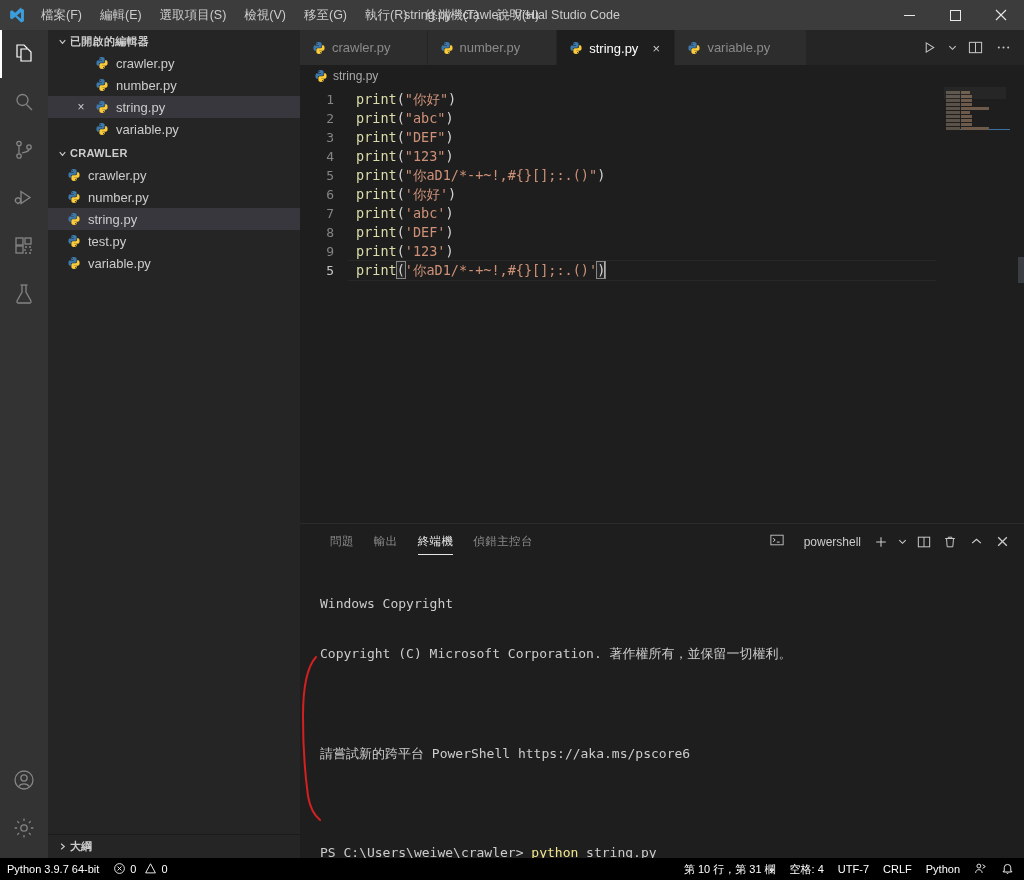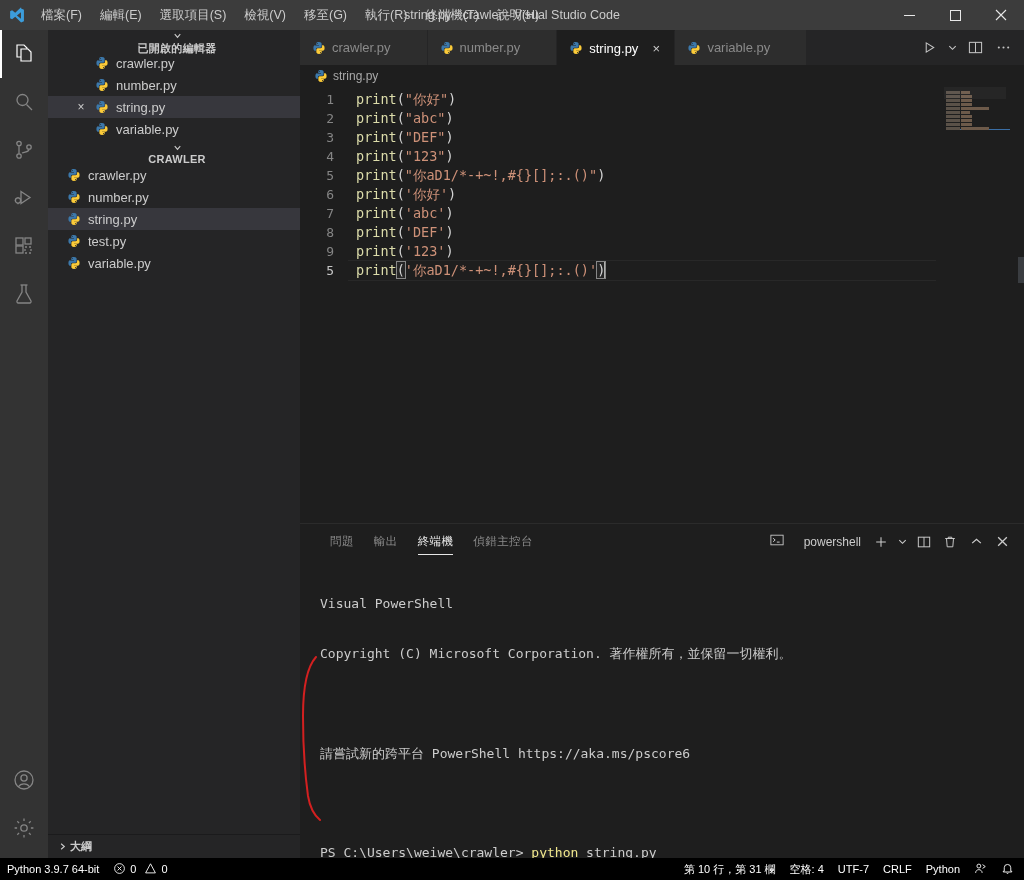--- a/index.html
+++ b/index.html
@@ -54,21 +54,21 @@
     width: 252px; flex: 0 0 252px; background: #252526; display: flex; flex-direction: column;
     color: #cccccc; position: relative;
   }
   .sb-title {
     height: 35px; display: flex; align-items: center; padding: 0 8px 0 20px;
     font-size: 11px; letter-spacing: .5px; color: #bbbbbb;
   }
   .sb-title .dots { margin-left: auto; padding: 0 6px; color: #cccccc; font-size: 15px; line-height: 10px; }
   .section-header {
     height: 22px; display: flex; align-items: center; font-size: 11px; font-weight: bold;
-    color: #cccccc; padding-left: 6px; letter-spacing: .3px; flex-direction: column;
+    color: #cccccc; padding-left: 6px; letter-spacing: .3px;
   }
   .chev { width: 16px; display: inline-flex; align-items: center; justify-content: center; color: #cccccc; }
   .row {
     height: 22px; display: flex; align-items: center; font-size: 13px; color: #cccccc;
     padding-right: 8px; white-space: nowrap;
   }
   .row.selected { background: #37373d; }
   .row .closebox { width: 22px; display: flex; align-items: center; justify-content: center; font-size: 12px; color: #cccccc; }
   .row .spacer22 { width: 22px; }
   .pyicon { width: 20px; display: flex; align-items: center; justify-content: center; margin-right: 4px; }
@@ -635,21 +635,21 @@
             </div>
             <div class="pa-btn">
               <svg width="13" height="13" viewBox="0 0 12 12" stroke="#cccccc" stroke-width="1.2">
                   <path d="M2 2l8 8M10 2l-8 8"></path>
                 </svg>
             </div>
           </div>
         </div>
 
         <div class="terminal">
-          <div>Visual PowerShell</div>
+          <div>Windows Copyright</div>
           <div>Copyright (C) Microsoft Corporation. 著作權所有，並保留一切權利。</div>
           <div class="t-blank"></div>
           <div>請嘗試新的跨平台 PowerShell https://aka.ms/pscore6</div>
           <div class="t-blank"></div>
           <div><span>PS C:\Users\weiwe\crawler&gt; </span><span class="t-yellow">python</span><span> string.py</span></div>
           
           
           
           
           

